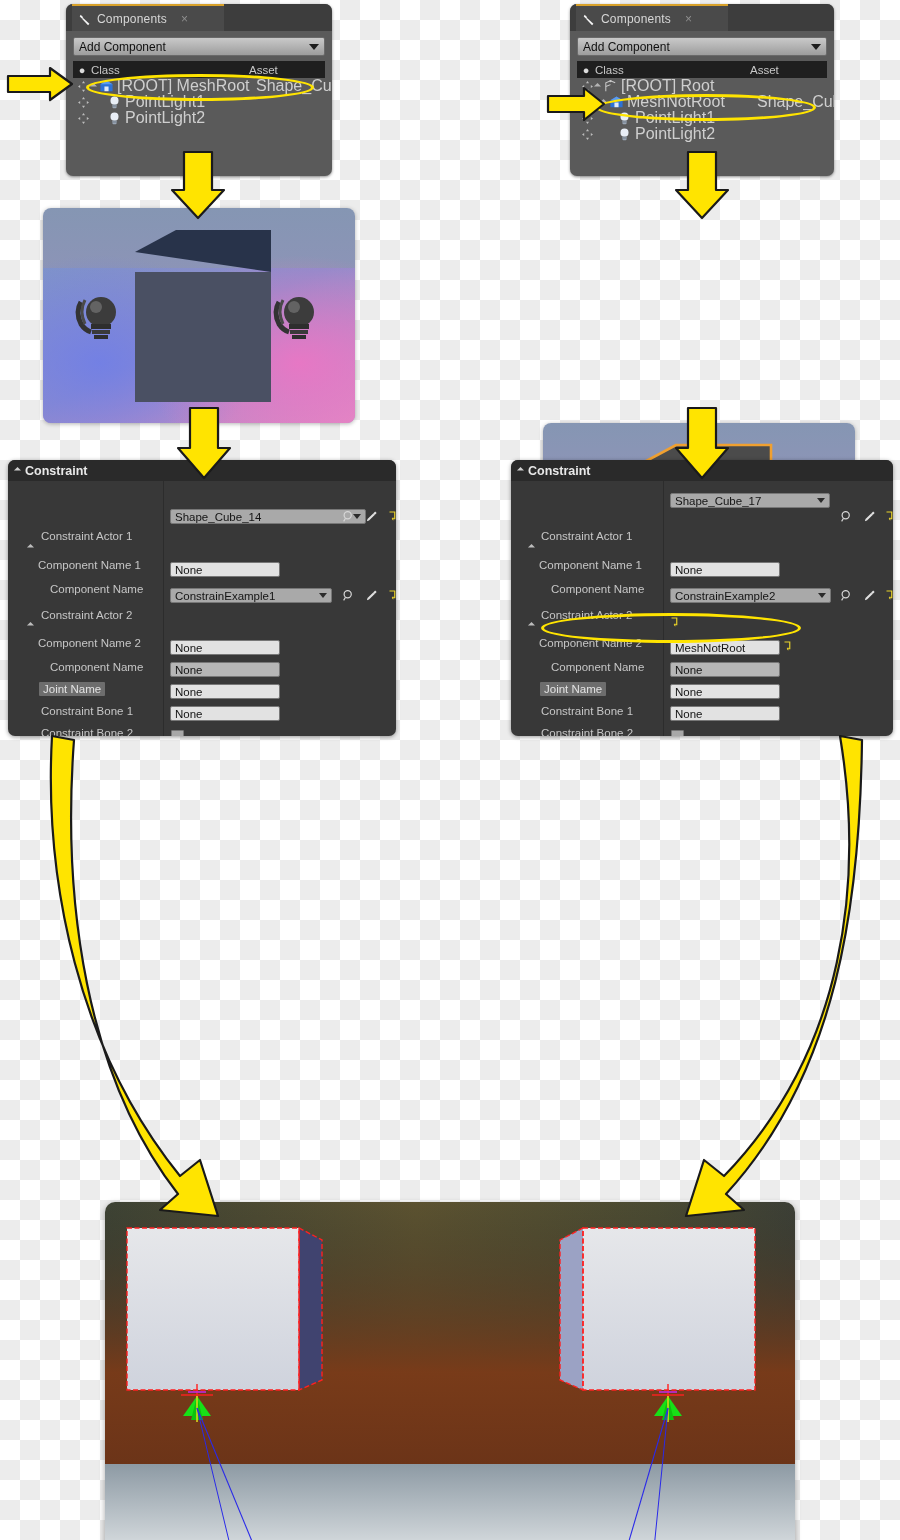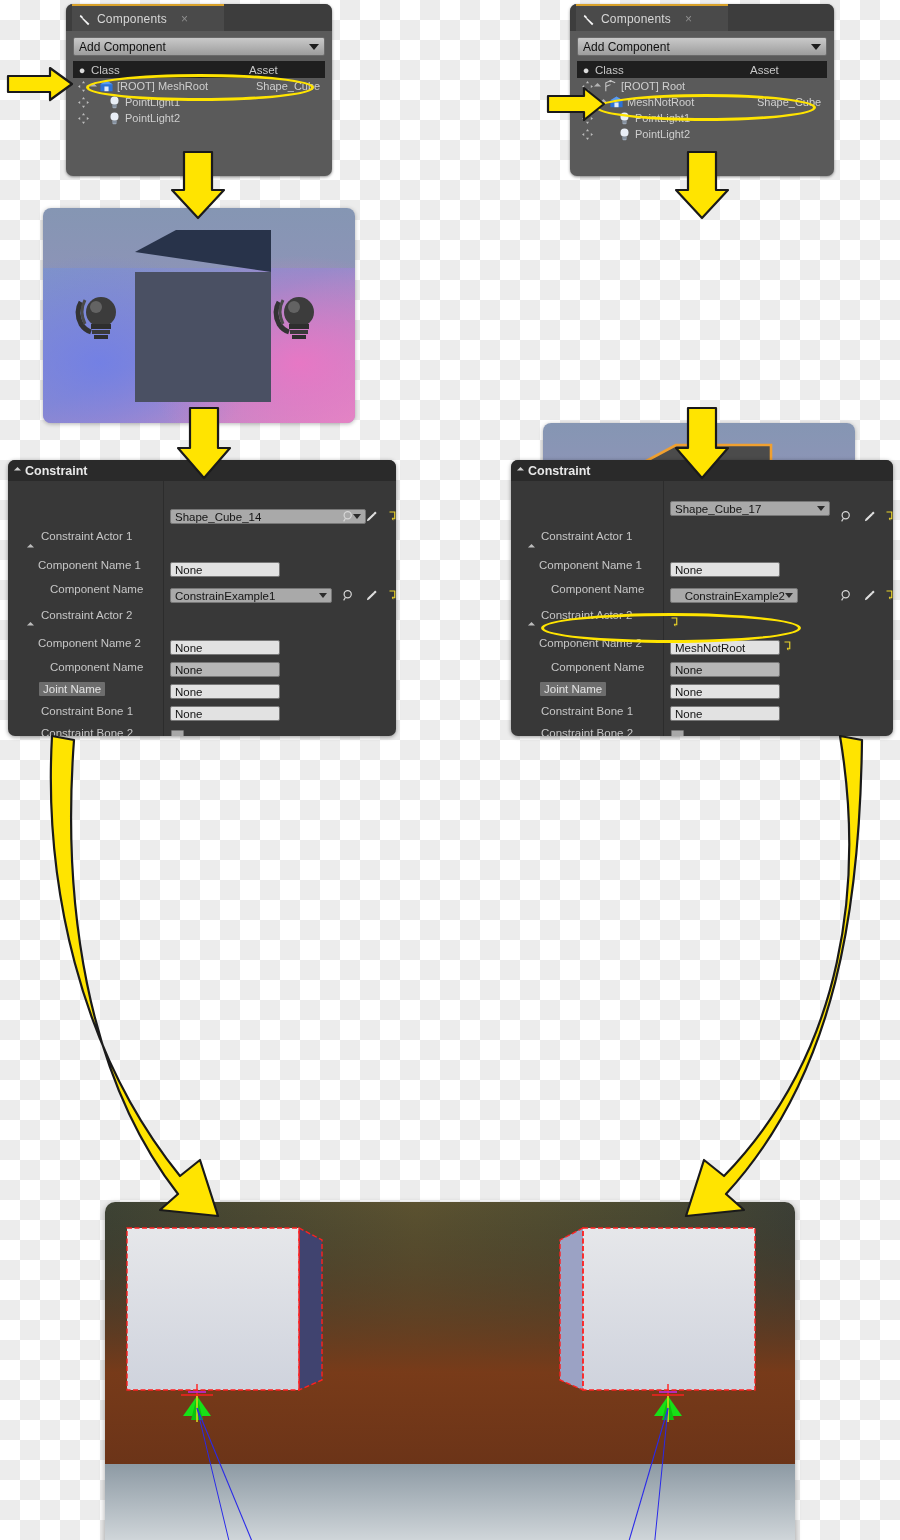--- a/index.html
+++ b/index.html
@@ -52,21 +52,21 @@
     width:0;height:0;border-left:5px solid transparent;border-right:5px solid transparent;
     border-top:6px solid #1c1c1c;
   }
   .hdr-row{
     height:17px;background:#1f1f1f;display:flex;align-items:center;
     margin-top:5px;color:#c8c8c8;font-size:11.5px;
   }
   .hdr-dot{width:18px;text-align:center;color:#dcdcdc;font-size:11px;}
   .hdr-class{flex:0 0 auto;}
   .tree-row{
-    height:16px;display:flex;align-items:center;color:#cfcfcf;font-size:11px;
+    height:16px;display:flex;align-items:center;color:#cfcfcf;font-size:16px;
     position:relative;
   }
   .drag-handle{width:16px;flex:0 0 auto;display:flex;align-items:center;justify-content:center;}
   .tri{
     width:0;height:0;border-top:5px solid #b4b4b4;
     border-left:5px solid transparent;border-right:0 solid transparent;
     margin-right:3px;transform:rotate(-45deg);flex:0 0 auto;
   }
   .tree-icon{width:15px;height:15px;margin-right:3px;flex:0 0 auto;}
   .tree-label{white-space:nowrap;}
@@ -534,21 +534,21 @@
   <div class="cons-head">
     <span class="tri2"></span>
     <span>Constraint</span>
   </div>
   <div class="cons-body" style="height:255px;">
     <div class="divider" style="left:152px;"></div>
 
     <div class="prow" style="left:30px;top:28px;">
       <span class="plabel">Constraint Actor 1</span>
     </div>
-    <div class="abs field combo" style="left:159px;top:20px;width:160px;">
+    <div class="abs field combo" style="left:159px;top:12px;width:160px;">
       <span>Shape_Cube_17</span>
       <span class="cb-caret"></span>
     </div>
     <svg class="abs ico-mag" style="left:329px;top:29px;" viewBox="0 0 16 16">
       <circle cx="7" cy="6.5" r="4.4" fill="none" stroke="#d6d6d6" stroke-width="1.5"></circle>
       <line x1="4.2" y1="10.5" x2="2" y2="14" stroke="#d6d6d6" stroke-width="1.5"></line>
       </svg>
     <svg class="abs ico-drop" style="left:352px;top:29px;" viewBox="0 0 16 16">
       <path d="M12.5 1.8 l1.8 1.8 -2.4 2.4 -1.8 -1.8 z" fill="#e4e4e4"></path>
       <path d="M10.1 4.2 l1.8 1.8 -7 7 -2.6 .8 .8 -2.6 z" fill="#e0e0e0"></path>
@@ -566,21 +566,21 @@
     <div class="prow" style="left:40px;top:81px;">
       <span class="plabel">Component Name</span>
     </div>
     <div class="abs field light" style="left:159px;top:81px;width:110px;">
       <span>None</span>
     </div>
 
     <div class="prow" style="left:30px;top:107px;">
       <span class="plabel">Constraint Actor 2</span>
     </div>
-    <div class="abs field combo" style="left:159px;top:107px;width:128px;justify-content:flex-end;">
+    <div class="abs field combo" style="left:159px;top:107px;width:161px;">
       <span>ConstrainExample2</span>
       <span class="cb-caret"></span>
     </div>
     <svg class="abs ico-mag" style="left:329px;top:108px;" viewBox="0 0 16 16">
       <circle cx="7" cy="6.5" r="4.4" fill="none" stroke="#d6d6d6" stroke-width="1.5"></circle>
       <line x1="4.2" y1="10.5" x2="2" y2="14" stroke="#d6d6d6" stroke-width="1.5"></line>
       </svg>
     <svg class="abs ico-drop" style="left:352px;top:108px;" viewBox="0 0 16 16">
       <path d="M12.5 1.8 l1.8 1.8 -2.4 2.4 -1.8 -1.8 z" fill="#e4e4e4"></path>
       <path d="M10.1 4.2 l1.8 1.8 -7 7 -2.6 .8 .8 -2.6 z" fill="#e0e0e0"></path>

